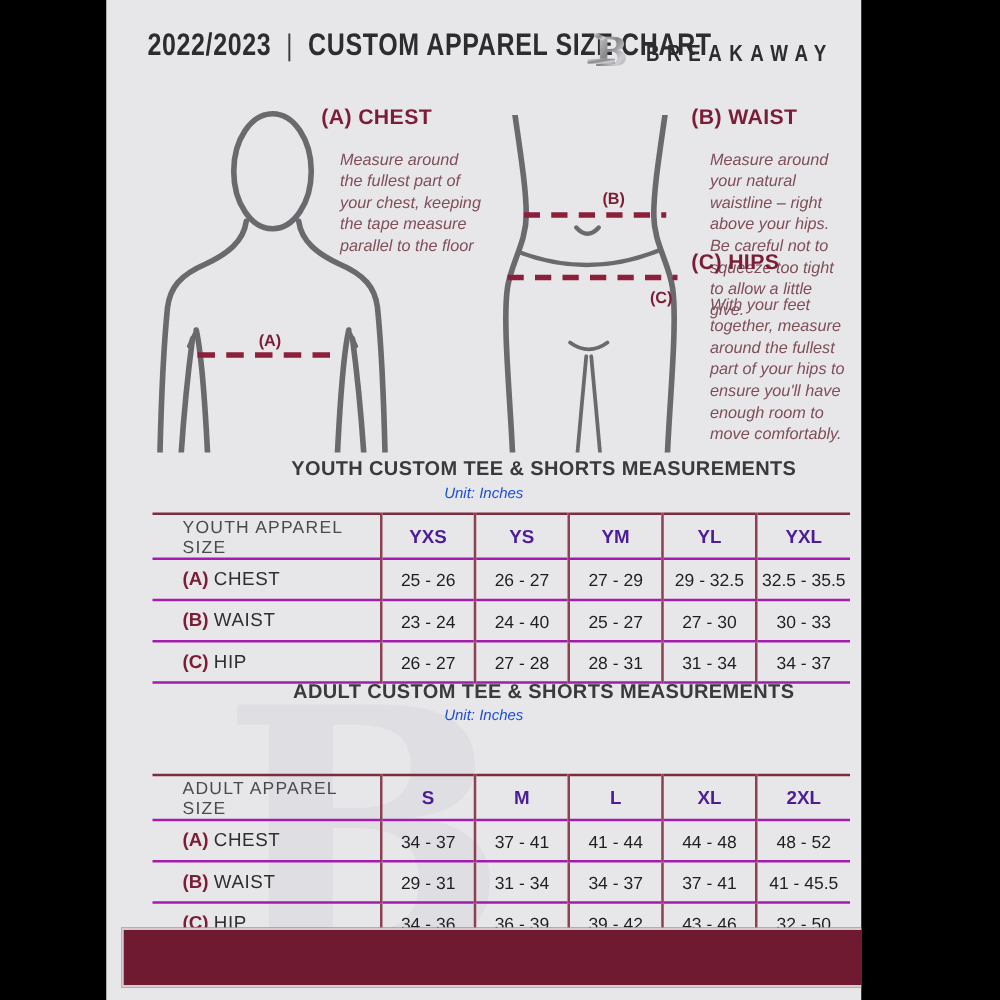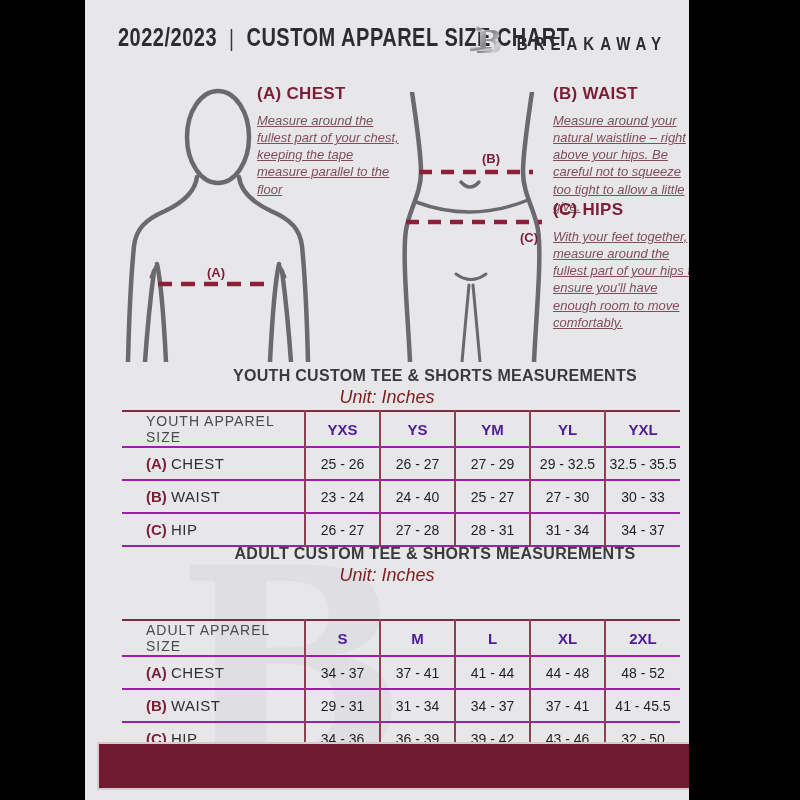--- a/index.html
+++ b/index.html
@@ -20,31 +20,31 @@
   }
   .header-sep{font-weight:normal;color:#3a3a3c;font-size:19px;}
   .brand{position:absolute;right:22px;top:0;display:flex;align-items:center;gap:10px;}
   .brand-name{
     font-weight:bold;font-size:15px;letter-spacing:6px;color:#2d2d2f;
     transform:scaleY(1.25);transform-origin:left center;white-space:nowrap;
   }
   
   .guide-text{position:absolute;}
   .guide-h{font-size:17px;font-weight:bold;color:#7b1d36;margin:0 0 8px 0;letter-spacing:.3px;}
-  .guide-b{font-size:13px;font-style:italic;color:#7f4e59;line-height:1.32;margin:0;text-decoration:underline;}
+  .guide-b{font-size:13px;font-style:italic;color:#7f4e59;line-height:1.32;margin:15px;}
   #chest-text{left:172px;top:84px;width:146px;}
   #waist-text{left:468px;top:84px;width:142px;}
   #hips-text{left:468px;top:200px;width:148px;}
   .fig{position:absolute;}
   #torso-fig{left:35px;top:80px;}
   #waist-fig{left:307px;top:92px;}
   .fig-label{font-family:"Liberation Sans",sans-serif;font-weight:bold;font-size:13px;fill:#7b1d36;}
   
   .tbl-title{position:absolute;width:100%;text-align:center;font-size:16px;font-weight:bold;color:#3a3a3c;letter-spacing:.3px;padding-left:48px;}
-  .tbl-unit{position:absolute;width:100%;text-align:center;font-size:18px;font-style:italic;color:#7f1d1d;}
+  .tbl-unit{position:absolute;width:100%;text-align:center;font-size:12px;font-style:italic;color:#1d4ed8;}
   #youth-title{top:367px;} #youth-unit{top:387px;}
   #adult-title{top:545px;} #adult-unit{top:565px;}
   
   table.size{
     position:absolute;left:37px;border-collapse:collapse;table-layout:fixed;
     width:558px;background:transparent;
   }
   #youth-table{top:410px;} #adult-table{top:619px;}
   table.size col.c0{width:183px;} table.size col.cn{width:75px;}
   table.size{border-top:2px solid #7c2c3e;}

